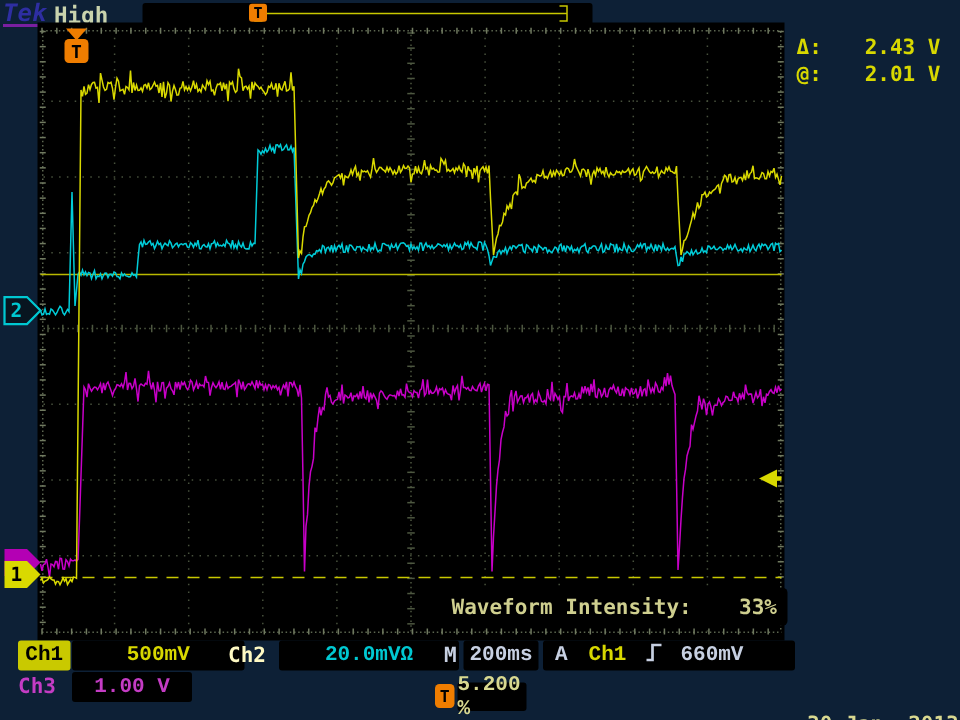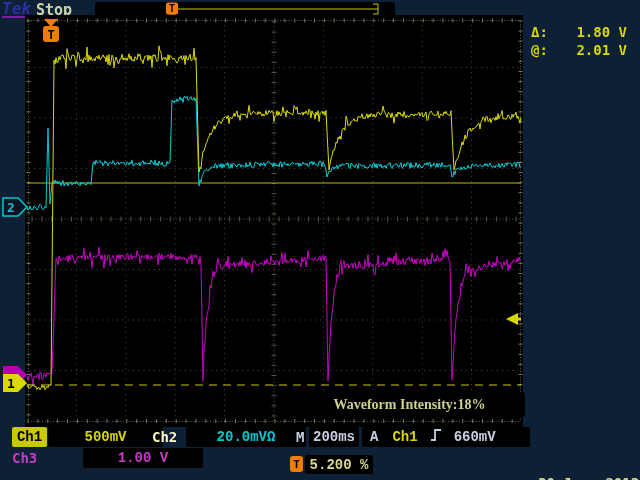--- a/index.html
+++ b/index.html
@@ -16,48 +16,48 @@
     border-bottom:2px solid #7a1fa0;line-height:15px;letter-spacing:0px;
   }
   .status{left:36px;top:1px;font-size:15px;color:#c9d3ad;}
   .menu-box{left:95px;top:2px;width:300px;height:15px;background:#000;border-radius:2px;}
   #scope{left:0;top:0;z-index:2;}
   .delta-block{left:531px;top:23px;z-index:3;color:#d8d800;font-size:14px;line-height:18px;width:96px;}
   .delta-row{display:flex;justify-content:space-between;}
   .ch1high-block{left:524px;top:204px;z-index:3;width:110px;text-align:center;color:#d8d800;font-size:15px;line-height:18px;}
   .intensity-box{
     left:294px;top:392px;z-index:3;width:231px;height:25px;background:#000;border-radius:3px;
-    display:flex;align-items:center;justify-content:center;padding:0 7px;box-sizing:border-box;
-    color:#cfcf8f;font-size:14px;font-family:Liberation Serif, serif;
+    display:flex;align-items:center;justify-content:space-between;padding:0 7px;box-sizing:border-box;
+    color:#cfcf8f;font-size:14px;
   }
   .rbox{position:absolute;background:#000;border-radius:2px;height:20px;display:flex;align-items:center;justify-content:center;font-size:14px;z-index:3;font-family:Liberation Mono, monospace;}
   .rlabel{position:absolute;height:20px;display:flex;align-items:center;font-size:14px;z-index:3;}
   .ch1-tag{left:12px;top:427px;width:35px;background:#c9c900;color:#000;justify-content:center;}
   .ch1-val{left:48px;top:427px;width:115px;color:#d8d800;}
   .ch2-tag{left:152px;top:427px;color:#fef9c3;}
   .ch2-val{left:186px;top:427px;width:120px;color:#00c8d2;}
   .m-tag{left:296px;top:427px;color:#c7d0e2;}
   .m-val{left:309px;top:427px;width:50px;color:#c7d0e2;}
   .trig-box{left:362px;top:427px;width:168px;color:#c7d0e2;justify-content:flex-start;padding:0 8px;box-sizing:border-box;}
   .trig-src{color:#d8d800;margin:0 10px 0 14px;}
   .edge-icon{margin:0 12px 0 2px;display:inline-block;}
   .ch3-tag{left:12px;top:448px;color:#c43cc4;}
-  .ch3-val{left:48px;top:448px;width:120px;color:#c43cc4;margin-left:35px;}
+  .ch3-val{left:48px;top:448px;width:80px;color:#c43cc4;}
   .tpos-icon{left:290px;top:456px;width:13px;height:16px;background:#ef7d00;border-radius:3px;z-index:3;
     color:#000;font-size:11px;display:flex;align-items:center;justify-content:center;}
-  .tpos-val{left:305px;top:455px;width:68px;height:19px;color:#d8d890;}
+  .tpos-val{left:305px;top:455px;width:46px;height:19px;color:#d8d890;}
   .datetime{left:538px;top:441px;z-index:3;color:#d8d890;font-size:14px;line-height:17px;white-space:pre;}
 </style>
 </head>
 <body>
 
 <div class="screen">
 
   <span class="abs tek-logo">Tek</span>
-  <span class="abs status">Stop</span>
+  <span class="abs status">High</span>
   <div class="abs menu-box"></div>
 
   <svg id="scope" class="abs" width="640" height="480">
       <rect x="25" y="15" width="498" height="412" fill="#000"></rect>
       <line x1="76.4" y1="20" x2="76.4" y2="421" stroke="#47503c" stroke-dasharray="1 4.2"></line>
       <line x1="125.8" y1="20" x2="125.8" y2="421" stroke="#47503c" stroke-dasharray="1 4.2"></line>
       <line x1="175.2" y1="20" x2="175.2" y2="421" stroke="#47503c" stroke-dasharray="1 4.2"></line>
       <line x1="224.6" y1="20" x2="224.6" y2="421" stroke="#47503c" stroke-dasharray="1 4.2"></line>
       <line x1="323.4" y1="20" x2="323.4" y2="421" stroke="#47503c" stroke-dasharray="1 4.2"></line>
       <line x1="372.8" y1="20" x2="372.8" y2="421" stroke="#47503c" stroke-dasharray="1 4.2"></line>
@@ -363,34 +363,34 @@
       <line x1="170" y1="9" x2="378" y2="9" stroke="#c8c800"></line>
       <polyline points="175,4 170,4 170,14 175,14" fill="none" stroke="#c8c800"></polyline>
       <polyline points="373,4 378,4 378,14 373,14" fill="none" stroke="#c8c800"></polyline>
       <rect x="166" y="2.5" width="12" height="12" rx="2" fill="#ef7d00"></rect>
       <text x="172" y="12" fill="#000" text-anchor="middle" font-size="10" font-weight="bold" font-family="DejaVu Sans Mono, monospace">T</text>
     </svg>
 
   <div class="abs delta-block">
     <div class="delta-row">
       <span>Δ:</span>
-      <span>1.80 V</span>
+      <span>2.43 V</span>
     </div>
     <div class="delta-row">
       <span>@:</span>
       <span>2.01 V</span>
     </div>
   </div>
 
   <div class="abs ch1high-block">
   </div>
 
   <div class="abs intensity-box">
     <span>Waveform Intensity:</span>
-    <span>18%</span>
+    <span>33%</span>
   </div>
 
   <div class="rlabel ch1-tag rbox" style="background:#c9c900;color:#000;">Ch1</div>
   <div class="rbox ch1-val">500mV</div>
   <div class="rlabel ch2-tag">Ch2</div>
   <div class="rbox ch2-val">20.0mVΩ</div>
   <div class="rlabel m-tag">M</div>
   <div class="rbox m-val">200ms</div>
 
   <div class="rbox trig-box">

